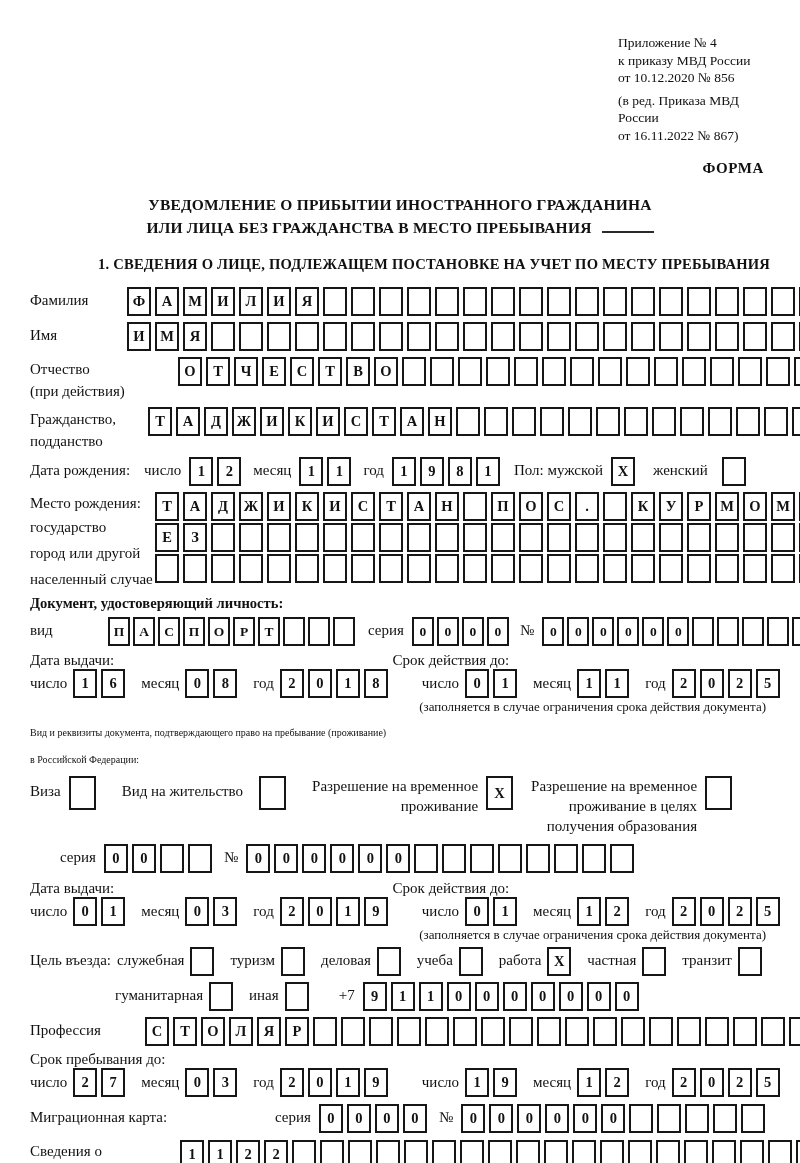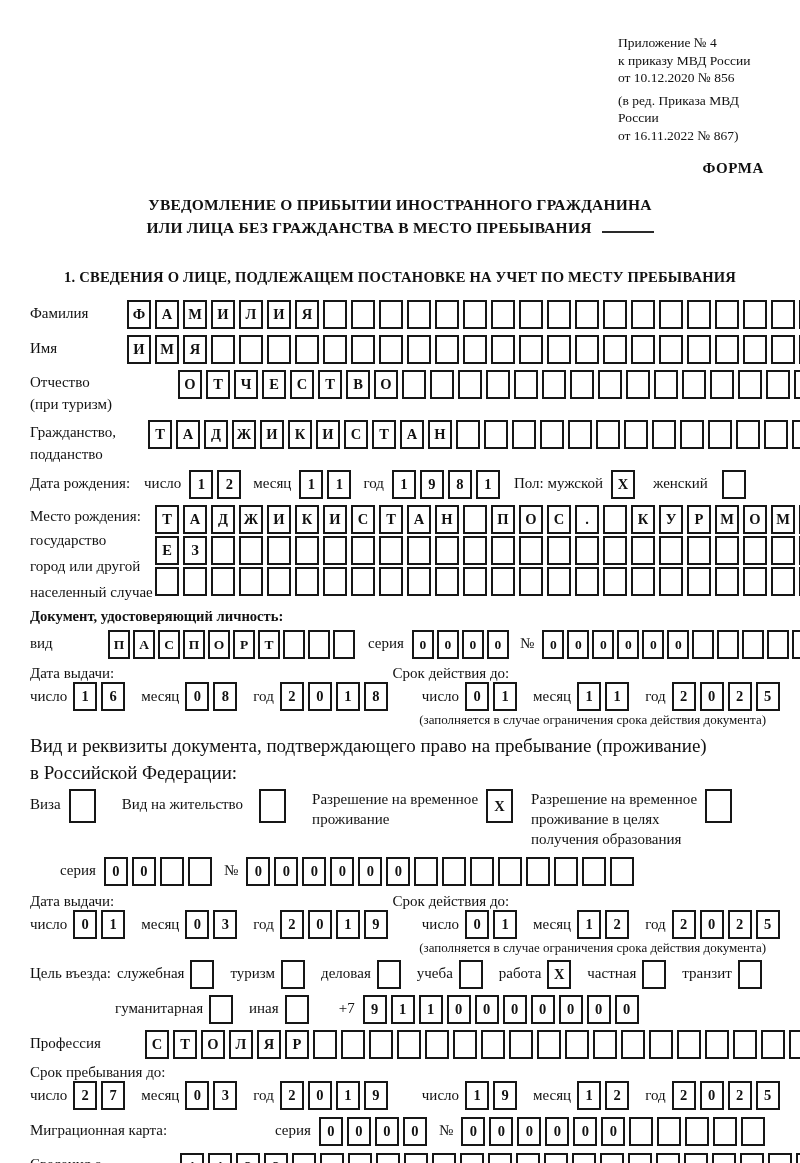--- a/index.html
+++ b/index.html
@@ -9,21 +9,21 @@
   
   .hdr{margin-left:588px;font-size:13.5px;line-height:17.5px}
   .hdr .gap{height:5px}
   .forma{margin-top:16px;text-align:right;padding-right:6px;
          font-weight:bold;font-size:15px;letter-spacing:.6px}
   
   .title{margin-top:16px;text-align:center;font-weight:bold;
          font-size:15.5px;line-height:23px;letter-spacing:.2px}
   .blank{display:inline-block;width:52px;height:13px;
          border-bottom:2px solid #2a2a2a;margin-left:10px}
-  .sec{margin-top:30px;text-align:center;font-weight:bold;
+  .sec{margin-top:17px;text-align:right;font-weight:bold;
        font-size:14.6px;letter-spacing:.2px}
   .body{margin-top:14px}
   
   .row{display:flex;align-items:flex-start;margin-bottom:6px}
   .lbl{font-size:15px;line-height:27px;flex:0 0 auto;white-space:nowrap}
   .lblblock{font-size:15px;line-height:19px;flex:0 0 auto;white-space:nowrap}
   .w97{flex-basis:97px}.w118{flex-basis:118px}.w125{flex-basis:125px}
   .w148{flex-basis:148px}.w115{flex-basis:115px}.w150{flex-basis:150px}.w245{flex-basis:245px}
   .cells{display:flex;flex:0 0 auto}
   .cell{flex:0 0 auto;width:20px;height:25px;border:2px solid #161616;
@@ -37,24 +37,24 @@
   .dochead{text-align:left;font-weight:bold;font-size:14.6px;margin:3px 0 5px 0}
   
   .cols{display:flex}
   .col-l{flex:0 0 49%}
   .col-r{flex:0 0 51%}
   .colhead{text-align:left;font-size:15px;line-height:18px}
   .dgroup{display:flex;align-items:center}
   .dgroup .lbl{line-height:25px;margin-right:6px}
   .dgroup .cells{margin-right:12px}
   .note{font-size:13px;line-height:17px;text-align:right;padding-right:4px;margin-bottom:4px}
-  .para{font-size:19px;line-height:27px}
+  .para{font-size:10px;line-height:27px}
   
   .permit{display:flex;align-items:flex-start;margin-top:3px;margin-bottom:8px}
-  .popt{text-align:left;font-size:15px;line-height:20px;flex:0 0 auto}
+  .popt{text-align:right;font-size:15px;line-height:20px;flex:0 0 auto}
   .permit .cells{margin-left:8px}
   .mlxl{margin-left:22px}
   
   .purpose .lbl{margin-right:6px}
   .pair{display:flex;align-items:flex-start;margin-right:12px}
   .pair .lbl{margin-right:6px}
   .indent85{padding-left:85px}
   .indent30{padding-left:30px}
   .ml8{margin-left:8px}.ml10{margin-left:10px}.ml14{margin-left:14px}
 </style>
@@ -140,21 +140,21 @@
           <span class="cell"></span>
           <span class="cell"></span>
           <span class="cell"></span>
           <span class="cell"></span>
         </span>
     </div>
 
     <div class="row">
       <span class="lblblock w148">
         <span style="display:block;line-height:25px">Отчество</span>
-        <span style="display:block">(при туризм)</span>
+        <span style="display:block">(при действия)</span>
       </span>
       <span class="cells">
           <span class="cell">О</span>
           <span class="cell">Т</span>
           <span class="cell">Ч</span>
           <span class="cell">Е</span>
           <span class="cell">С</span>
           <span class="cell">Т</span>
           <span class="cell">В</span>
           <span class="cell">О</span>

